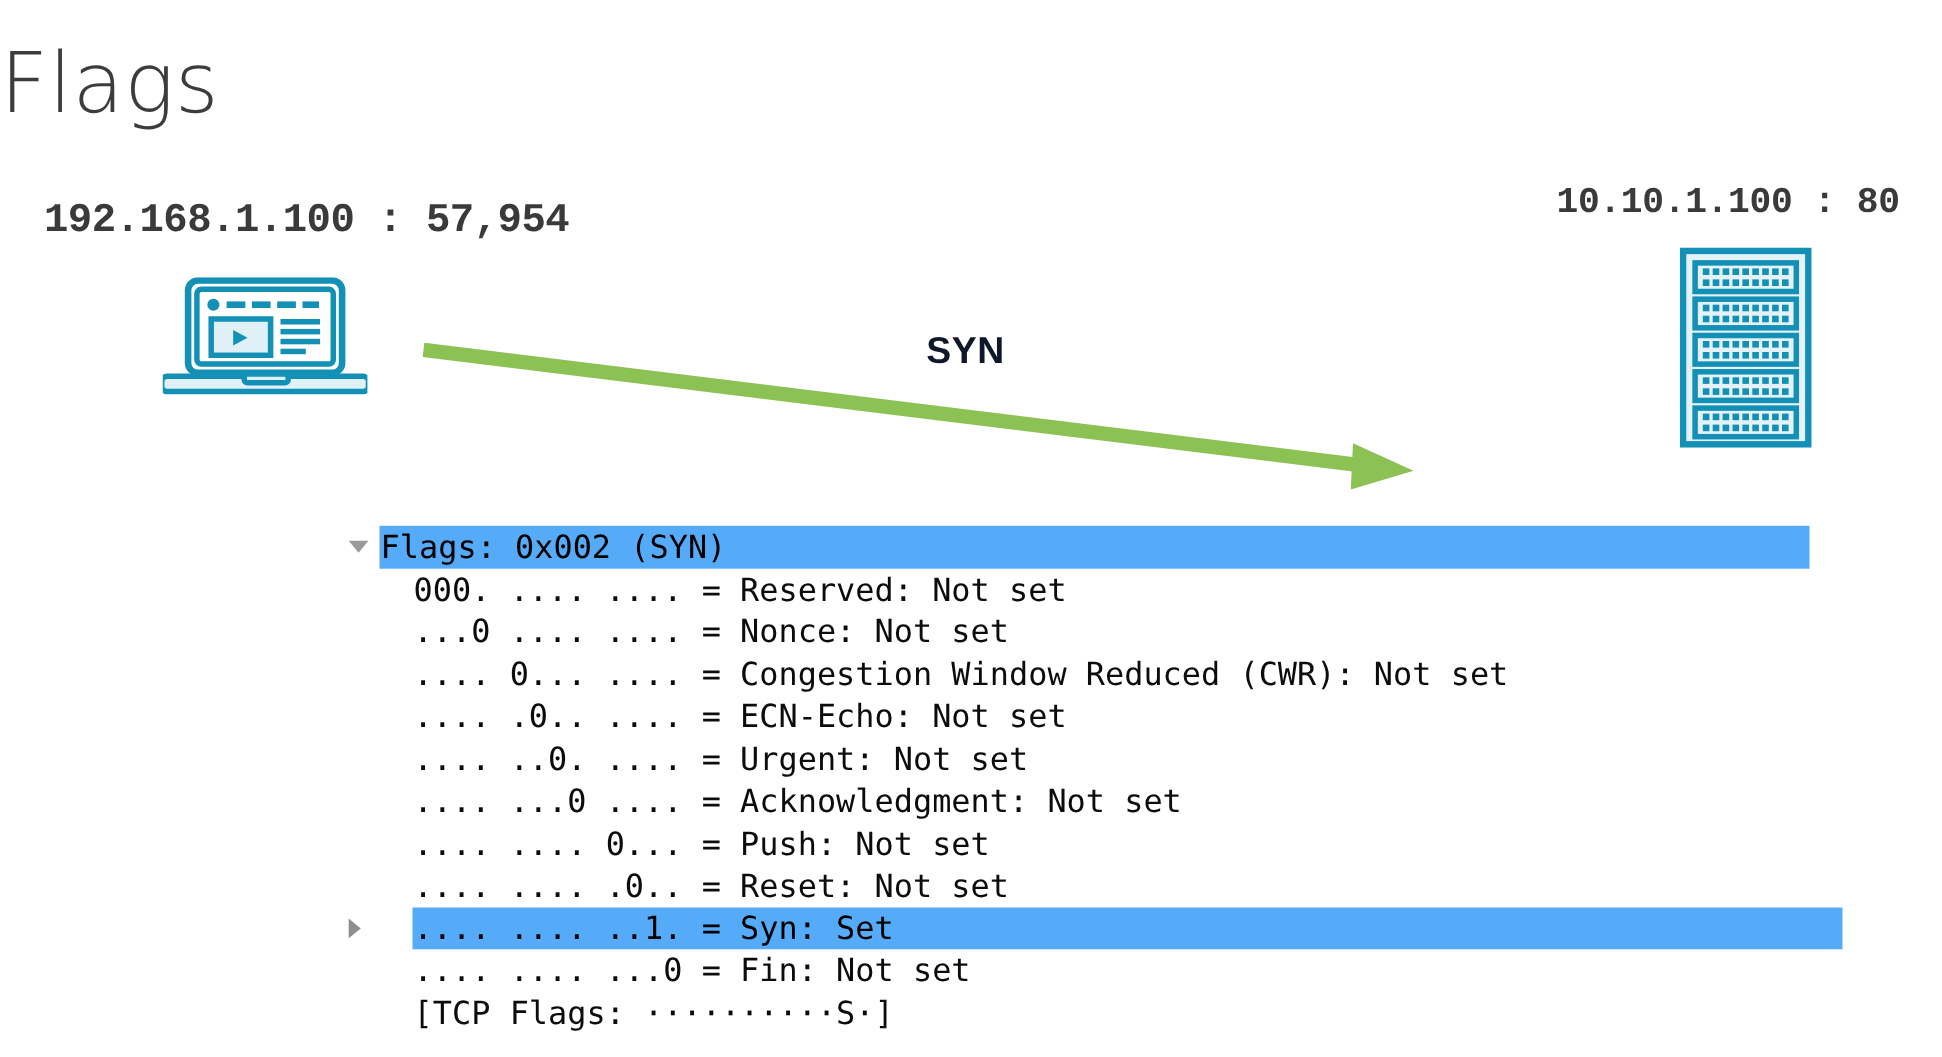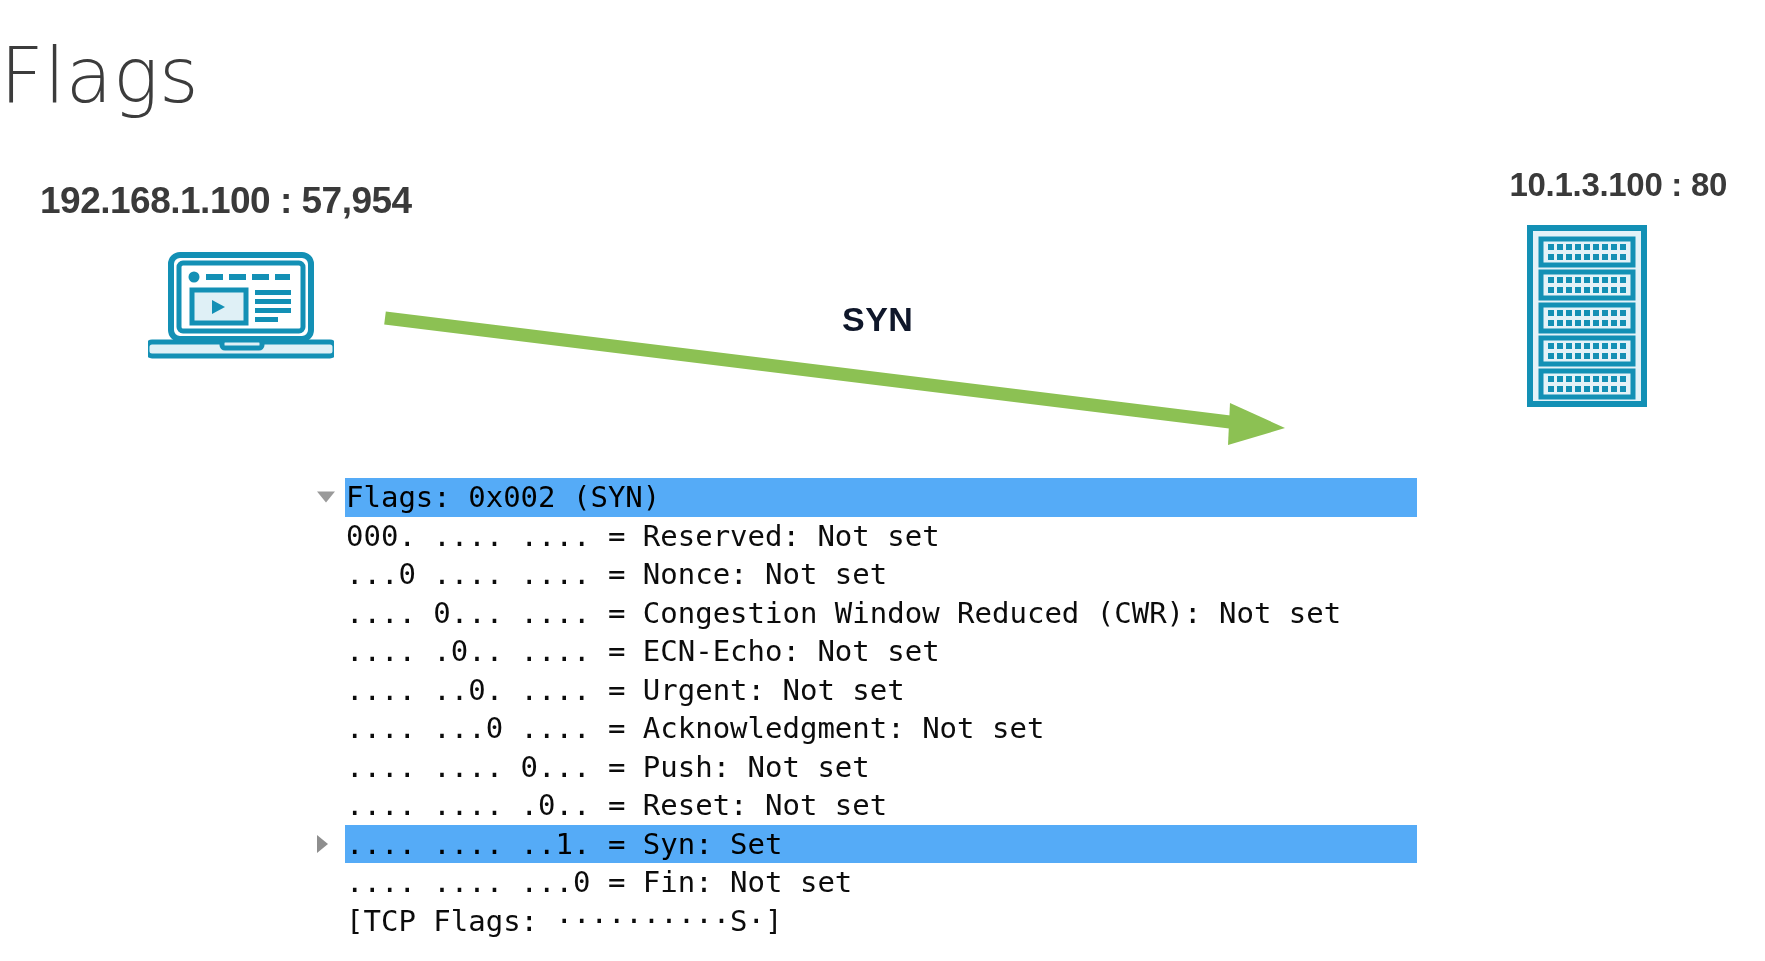--- a/index.html
+++ b/index.html
@@ -29,21 +29,21 @@
     font-weight: 300;
     font-size: 76px;
     line-height: 1;
     color: #3c3c3c;
     letter-spacing: 0.5px;
   }
 
   
   .endpoint-label {
     position: absolute;
-    font-family: Liberation Sans, sans-serif;
+    font-family: Liberation Mono, monospace;
     font-weight: bold;
     color: #3a3a3a;
     white-space: nowrap;
   }
   #client-label {
     left: 40px;
     top: 180px;
     font-size: 37px;
     letter-spacing: -0.5px;
   }
@@ -127,23 +127,24 @@
     border-left: 11px solid #8e8e8e;
   }
   .detail-row .rowtext {
     display: inline-block;
     white-space: pre;
     padding: 0 2px 0 1px;
   }
   .detail-row.selected .rowtext {
     background: #55abf7;
     color: #000000;
-    width: 1072px;
+    width: 1300px;
   }
   .detail-row.indent .rowtext {
+    margin-left: 30px;
   }
 
   
   #clipped-row {
     position: absolute;
     left: 345px;
     top: 455px;
     width: 1180px;
     height: 22px;
     overflow: hidden;
@@ -179,21 +180,21 @@
     <rect x="107" y="38" width="36" height="5" fill="#1390b5"></rect>
     <rect x="107" y="47" width="36" height="5" fill="#1390b5"></rect>
     <rect x="107" y="56" width="36" height="5" fill="#1390b5"></rect>
     <rect x="107" y="65" width="23" height="5" fill="#1390b5"></rect>
 
     <path d="M4 90 h178 a5 5 0 0 1 5 5 v4 a5 5 0 0 1 -5 5 h-178 a5 5 0 0 1 -5 -5 v-4 a5 5 0 0 1 5 -5 z" fill="#dff0f6" stroke="#1390b5" stroke-width="5"></path>
     <rect x="74" y="88" width="40" height="8" rx="3" fill="#dff0f6" stroke="#1390b5" stroke-width="5"></rect>
   </svg>
 </div>
 
-<div id="server-label" class="endpoint-label">10.1.3.100 : 80</div>
+<div id="server-label" class="endpoint-label">10.10.1.100 : 80</div>
 
 <div id="server-icon">
   <svg viewBox="0 0 120 182" width="120" height="182" xmlns="http://www.w3.org/2000/svg">
     <rect x="3" y="3" width="114" height="176" fill="#e4f2f8" stroke="#1390b5" stroke-width="6"></rect>
     <g fill="none" stroke="#1390b5" stroke-width="5">
       <rect x="14" y="14" width="92" height="26"></rect>
       <rect x="14" y="47" width="92" height="26"></rect>
       <rect x="14" y="80" width="92" height="26"></rect>
       <rect x="14" y="113" width="92" height="26"></rect>
       <rect x="14" y="146" width="92" height="26"></rect>

